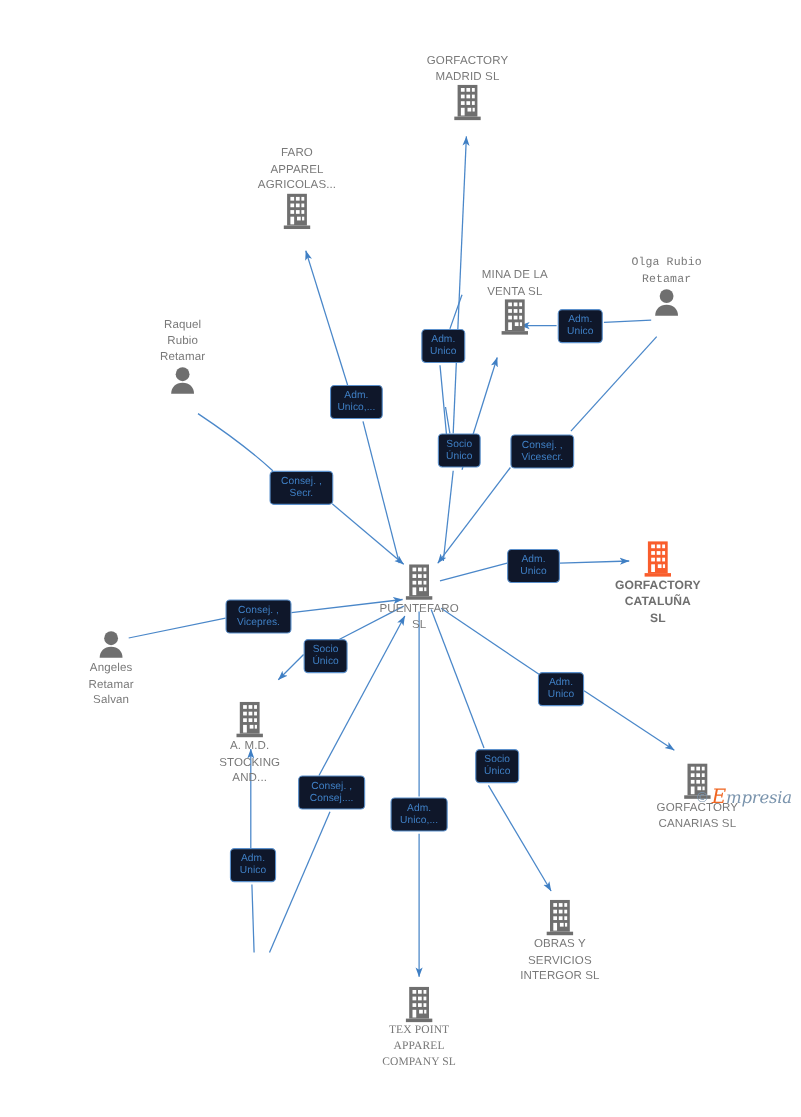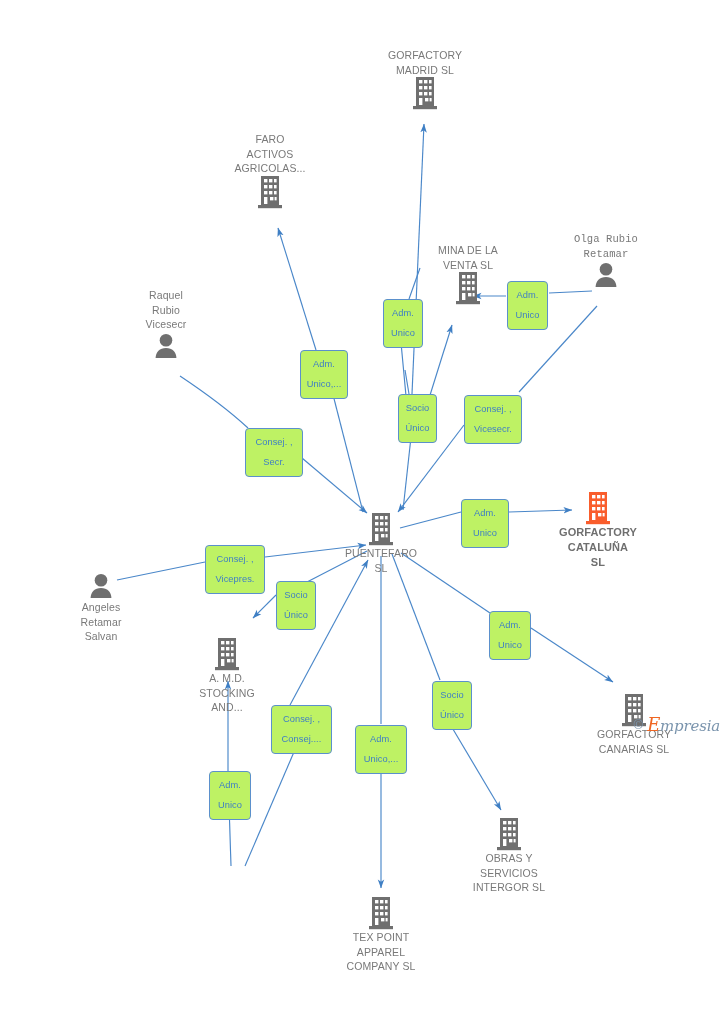--- a/index.html
+++ b/index.html
@@ -48,26 +48,26 @@
   }
   .node.label-above { flex-direction: column; }
   .node.label-below { flex-direction: column; }
   .ico {
     display: block;
   }
   .ico svg { display: block; }
   .edge-label {
     position: absolute;
     box-sizing: border-box;
-    background: #bef264;
+    background: #0f172a;
     border: 1px solid #5b90cc;
     border-radius: 4px;
     color: #3f7fc4;
     font-size: 9.3px;
-    line-height: 20px;
+    line-height: 11px;
     text-align: center;
     padding: 3px 4px 4px 4px;
     white-space: pre-line;
     letter-spacing: 0.05px;
   }
   #watermark {
     position: absolute;
     right: 8px;
     bottom: 5px;
     display: flex;
@@ -172,21 +172,21 @@
             <rect x="7" y="21" width="3.4" height="7"></rect>
             <rect x="13" y="21" width="3.4" height="3.4"></rect>
             <rect x="17.6" y="21" width="2" height="3.4"></rect>
           </g>
         </svg>
     </span>
   </div>
 
   <div class="node label-above" style="left:270px; top:132px;">
     <div class="node-label">FARO
-ACTIVOS
+APPAREL
 AGRICOLAS...</div>
     <span class="ico">
       <svg width="26" height="33" viewBox="0 0 26 33">
           <g fill="#6f6f6f">
             <rect x="4" y="0" width="18" height="29"></rect>
             <rect x="1" y="29" width="24" height="3.2"></rect>
           </g>
           <g fill="#ffffff">
             <rect x="7" y="3" width="3.4" height="3.4"></rect>
             <rect x="12" y="3" width="3.4" height="3.4"></rect>
@@ -241,21 +241,21 @@
             <circle cx="14" cy="8.2" r="6.3"></circle>
             <path d="M14,16 C20.2,16 24.4,20.1 24.4,26 L3.6,26 C3.6,20.1 7.8,16 14,16 Z"></path>
           </g>
         </svg>
     </span>
   </div>
 
   <div class="node label-above" style="left:166px; top:288px;">
     <div class="node-label">Raquel
 Rubio
-Vicesecr</div>
+Retamar</div>
     <span class="ico">
       <svg width="28" height="28" viewBox="0 0 28 28">
           <g fill="#6f6f6f">
             <circle cx="14" cy="8.2" r="6.3"></circle>
             <path d="M14,16 C20.2,16 24.4,20.1 24.4,26 L3.6,26 C3.6,20.1 7.8,16 14,16 Z"></path>
           </g>
         </svg>
     </span>
   </div>
 
@@ -405,21 +405,21 @@
             <rect x="17.6" y="21" width="2" height="3.4"></rect>
           </g>
         </svg>
     </span>
     <div class="node-label">OBRAS Y
 SERVICIOS
 INTERGOR  SL</div>
   </div>
 
 
-  <div class="node label-below" style="left:381px; top:897px;">
+  <div class="node label-below" style="left:381px; top:897px;font-family:Liberation Serif, serif;">
     <span class="ico">
       <svg width="26" height="33" viewBox="0 0 26 33">
           <g fill="#6f6f6f">
             <rect x="4" y="0" width="18" height="29"></rect>
             <rect x="1" y="29" width="24" height="3.2"></rect>
           </g>
           <g fill="#ffffff">
             <rect x="7" y="3" width="3.4" height="3.4"></rect>
             <rect x="12" y="3" width="3.4" height="3.4"></rect>
             <rect x="17" y="3" width="2.6" height="3.4"></rect>

